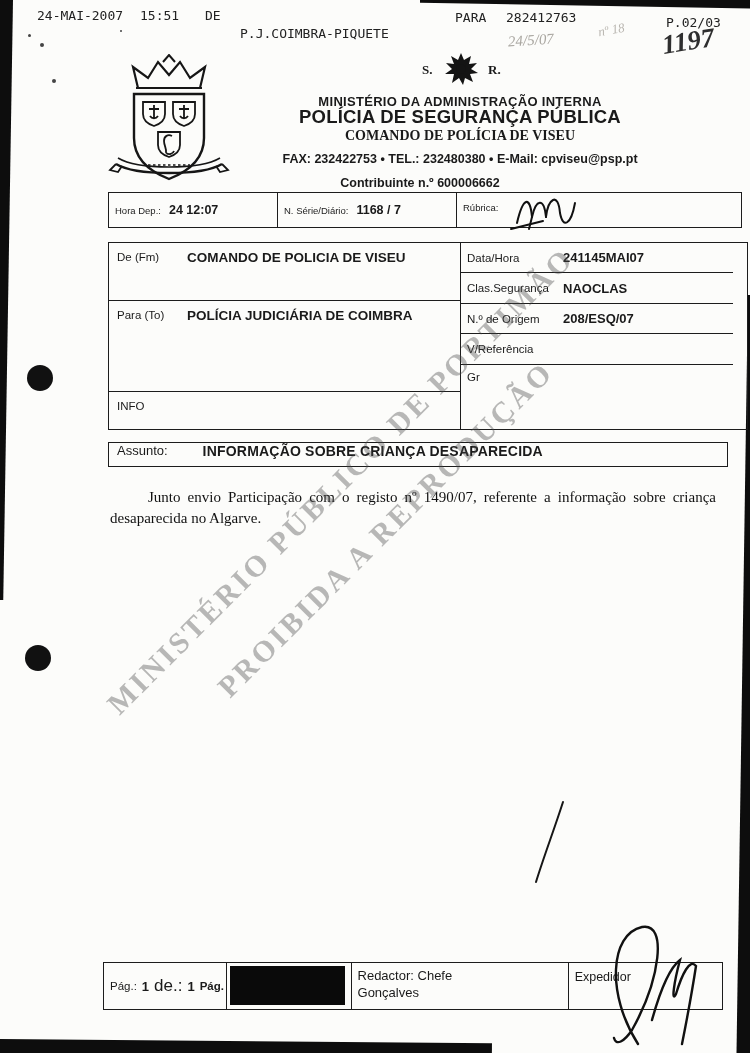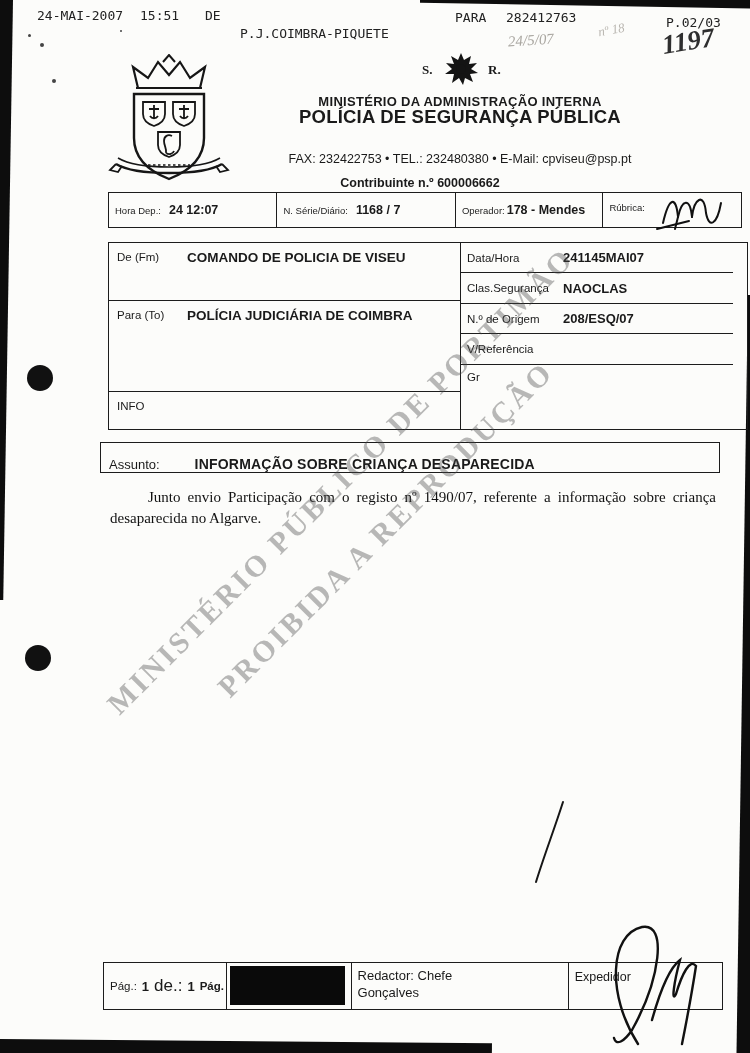--- a/index.html
+++ b/index.html
@@ -10,21 +10,21 @@
   .edge{background:#0d0d0d;}
   .hole{position:absolute;width:26px;height:26px;border-radius:50%;background:#111;}
   .speck{position:absolute;background:#444;border-radius:50%;}
   
   .faxline{font-family:"DejaVu Sans Mono",monospace;font-size:13px;color:#222;}
   
   .lh-center{left:240px;width:440px;text-align:center;}
   .ministry{font-size:13px;font-weight:bold;letter-spacing:.3px;}
   .orgname{font-size:18.5px;font-weight:bold;letter-spacing:.2px;}
   .command{font-family:"Liberation Serif",serif;font-size:14px;font-weight:bold;}
-  .contacts{font-size:12.5px;font-weight:normal;}
+  .contacts{font-size:12.5px;font-weight:bold;}
   .contrib{font-size:12.5px;font-weight:bold;}
   .sr{font-size:13px;font-weight:bold;font-family:"Liberation Serif",serif;}
   
   .tbl{position:absolute;display:flex;border:1.6px solid #1c1c1c;box-sizing:border-box;background:transparent;}
   .cell{box-sizing:border-box;padding:4px 6px;position:relative;}
   .cell+.cell{border-left:1.5px solid #1c1c1c;}
   .lbl-s{font-size:9.5px;color:#222;}
   .val-b{font-size:12.5px;font-weight:bold;white-space:nowrap;}
   .form-col{display:flex;flex-direction:column;box-sizing:border-box;}
   .frow{box-sizing:border-box;position:relative;}
@@ -104,35 +104,32 @@
       <g fill="#141414">
         <path d="M18,1 L21,8 L28,4 L26,12 L34,11 L28,17 L35,21 L27,22 L30,30 L22,26 L20,33 L16,26 L9,31 L11,22 L2,22 L9,17 L3,11 L11,12 L8,4 L15,8 Z"></path>
         <circle cx="18" cy="17" r="5"></circle>
       </g>
     </svg>
   </div>
   <div class="abs sr" style="left:488px;top:62px;">R.</div>
 
   <div class="abs lh-center ministry" style="top:94px;">MINISTÉRIO DA ADMINISTRAÇÃO INTERNA</div>
   <div class="abs lh-center orgname" style="top:106px;">POLÍCIA DE SEGURANÇA PÚBLICA</div>
+  <div class="abs lh-center command" style="top:128px;">COMANDO DE POLÍCIA DE VISEU</div>
   <div class="abs lh-center contacts" style="top:152px;">FAX: 232422753  •  TEL.: 232480380  •  E-Mail: cpviseu@psp.pt</div>
   <div class="abs contrib" style="left:250px;top:176px;width:340px;text-align:center;">Contribuinte n.º 600006662</div>
 
   <div class="tbl" style="left:108px;top:192px;width:634px;height:36px;">
     <div class="cell" style="width:168px;display:flex;align-items:center;gap:8px;">
       <span class="lbl-s">Hora Dep.:</span>
       <span class="val-b">24 12:07</span>
     </div>
     <div class="cell" style="width:179px;display:flex;align-items:center;gap:8px;">
       <span class="lbl-s">N. Série/Diário:</span>
       <span class="val-b">1168  /  7</span>
-    </div>
-    <div class="cell" style="width:148px;display:flex;align-items:center;gap:2px;">
-      <span class="lbl-s">Operador:</span>
-      <span class="val-b">178 - Mendes</span>
     </div>
     <div class="cell" style="width:139px;">
       <span class="lbl-s">Rúbrica:</span>
       <div class="abs" style="left:52px;top:-6px;">
         <svg width="82" height="48" viewBox="0 0 82 48" fill="none" stroke="#111" stroke-width="2" stroke-linecap="round">
           <path d="M8,36 C14,10 21,8 23,30 L20,42"></path>
           <path d="M23,30 C27,12 35,10 37,30"></path>
           <path d="M37,30 C39,12 49,4 51,26 C54,42 62,38 66,16"></path>
           <path d="M2,42 L34,34"></path>
         </svg>
@@ -171,21 +168,21 @@
         <span class="flabel">V/Referência</span>
         <span class="fvalue"></span>
       </div>
       <div class="frow rrow" style="height:38px;align-items:flex-start;padding-top:6px;">
         <span class="flabel">Gr</span>
         <span class="fvalue"></span>
       </div>
     </div>
   </div>
 
-  <div class="tbl" style="left:100px;top:442px;width:620px;height:31px;align-items:flex-end;">
+  <div class="tbl" style="left:108px;top:442px;width:620px;height:25px;align-items:flex-start;">
     <span class="subj-label" style="margin-left:8px;">Assunto:</span>
     <span class="subj-value" style="margin-left:35px;">INFORMAÇÃO SOBRE CRIANÇA DESAPARECIDA</span>
   </div>
 
   <div class="abs bodytext" style="left:110px;top:487px;width:606px;">Junto envio Participação com o registo nº 1490/07, referente a informação sobre criança desaparecida no Algarve.</div>
 
   <div class="abs watermark">
     <div>MINISTÉRIO PÚBLICO DE PORTIMÃO</div>
     <div>PROIBIDA A REPRODUÇÃO</div>
   </div>

